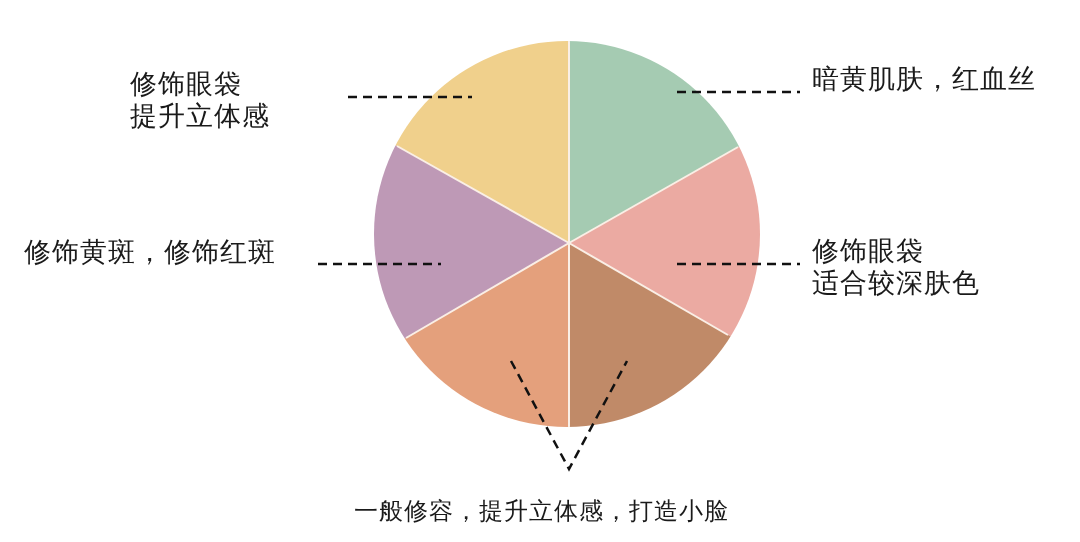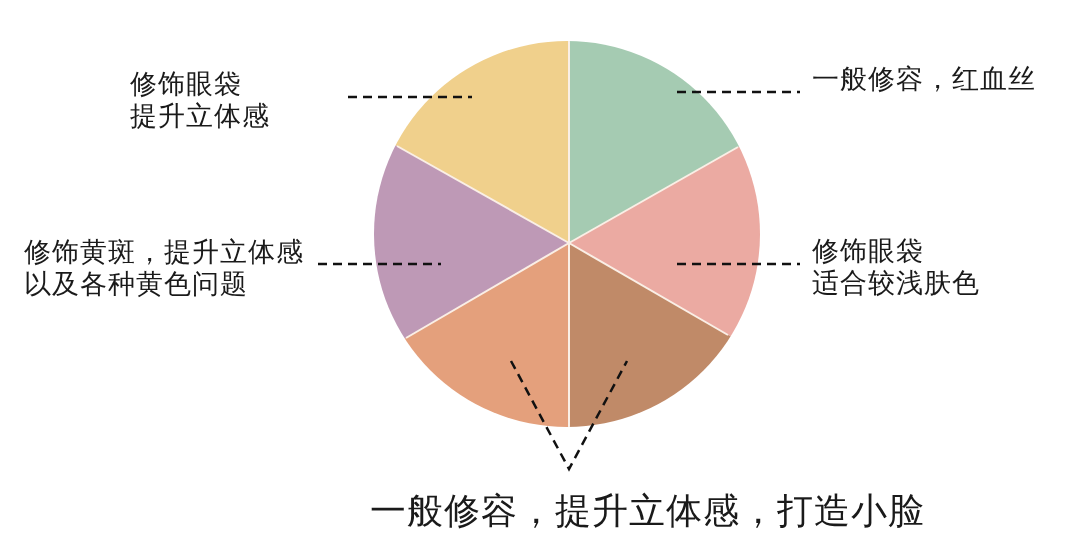--- a/index.html
+++ b/index.html
@@ -5,21 +5,21 @@
   html, body { margin: 0; padding: 0; background: #ffffff; }
   body { width: 1080px; height: 542px; position: relative; overflow: hidden;
          font-family: "DejaVu Sans", "Liberation Sans", sans-serif; color: #1a1a1a; }
   #diagram { position: absolute; left: 0; top: 0; }
   .label { position: absolute; font-size: 27px; line-height: 32px; white-space: nowrap; letter-spacing: 1px; }
   .label div { display: block; }
   #label-tl { left: 130px; top: 68px; }
   #label-ml { left: 24px; top: 236px; }
   #label-tr { left: 812px; top: 63px; }
   #label-mr { left: 812px; top: 235px; }
-  #label-bottom { left: 370px; top: 495px; font-size: 36px; letter-spacing: 1px; }
+  #label-bottom { left: 354px; top: 495px; font-size: 24px; letter-spacing: 1px; }
 </style>
 </head>
 <body>
 
 <svg id="diagram" width="1080" height="542" viewBox="0 0 1080 542">
   <defs>
     <clipPath id="pie-clip">
       <circle cx="567" cy="234" r="193"></circle>
     </clipPath>
   </defs>
@@ -46,23 +46,22 @@
     <line x1="677" y1="264" x2="800" y2="264"></line>
     <polyline points="511,361 569,469 627,361"></polyline>
   </g>
 </svg>
 
 <div id="label-tl" class="label">
   <div>修饰眼袋</div>
   <div>提升立体感</div>
 </div>
 <div id="label-ml" class="label">
-  <div>修饰黄斑，提升立体感</div>
-  <div>以及各种黄色问题</div>
+  <div>修饰黄斑，修饰红斑</div>
 </div>
 <div id="label-tr" class="label">
-  <div>一般修容，红血丝</div>
+  <div>暗黄肌肤，红血丝</div>
 </div>
 <div id="label-mr" class="label">
   <div>修饰眼袋</div>
-  <div>适合较浅肤色</div>
+  <div>适合较深肤色</div>
 </div>
 <div id="label-bottom" class="label">一般修容，提升立体感，打造小脸</div>
 
 </body></html>

